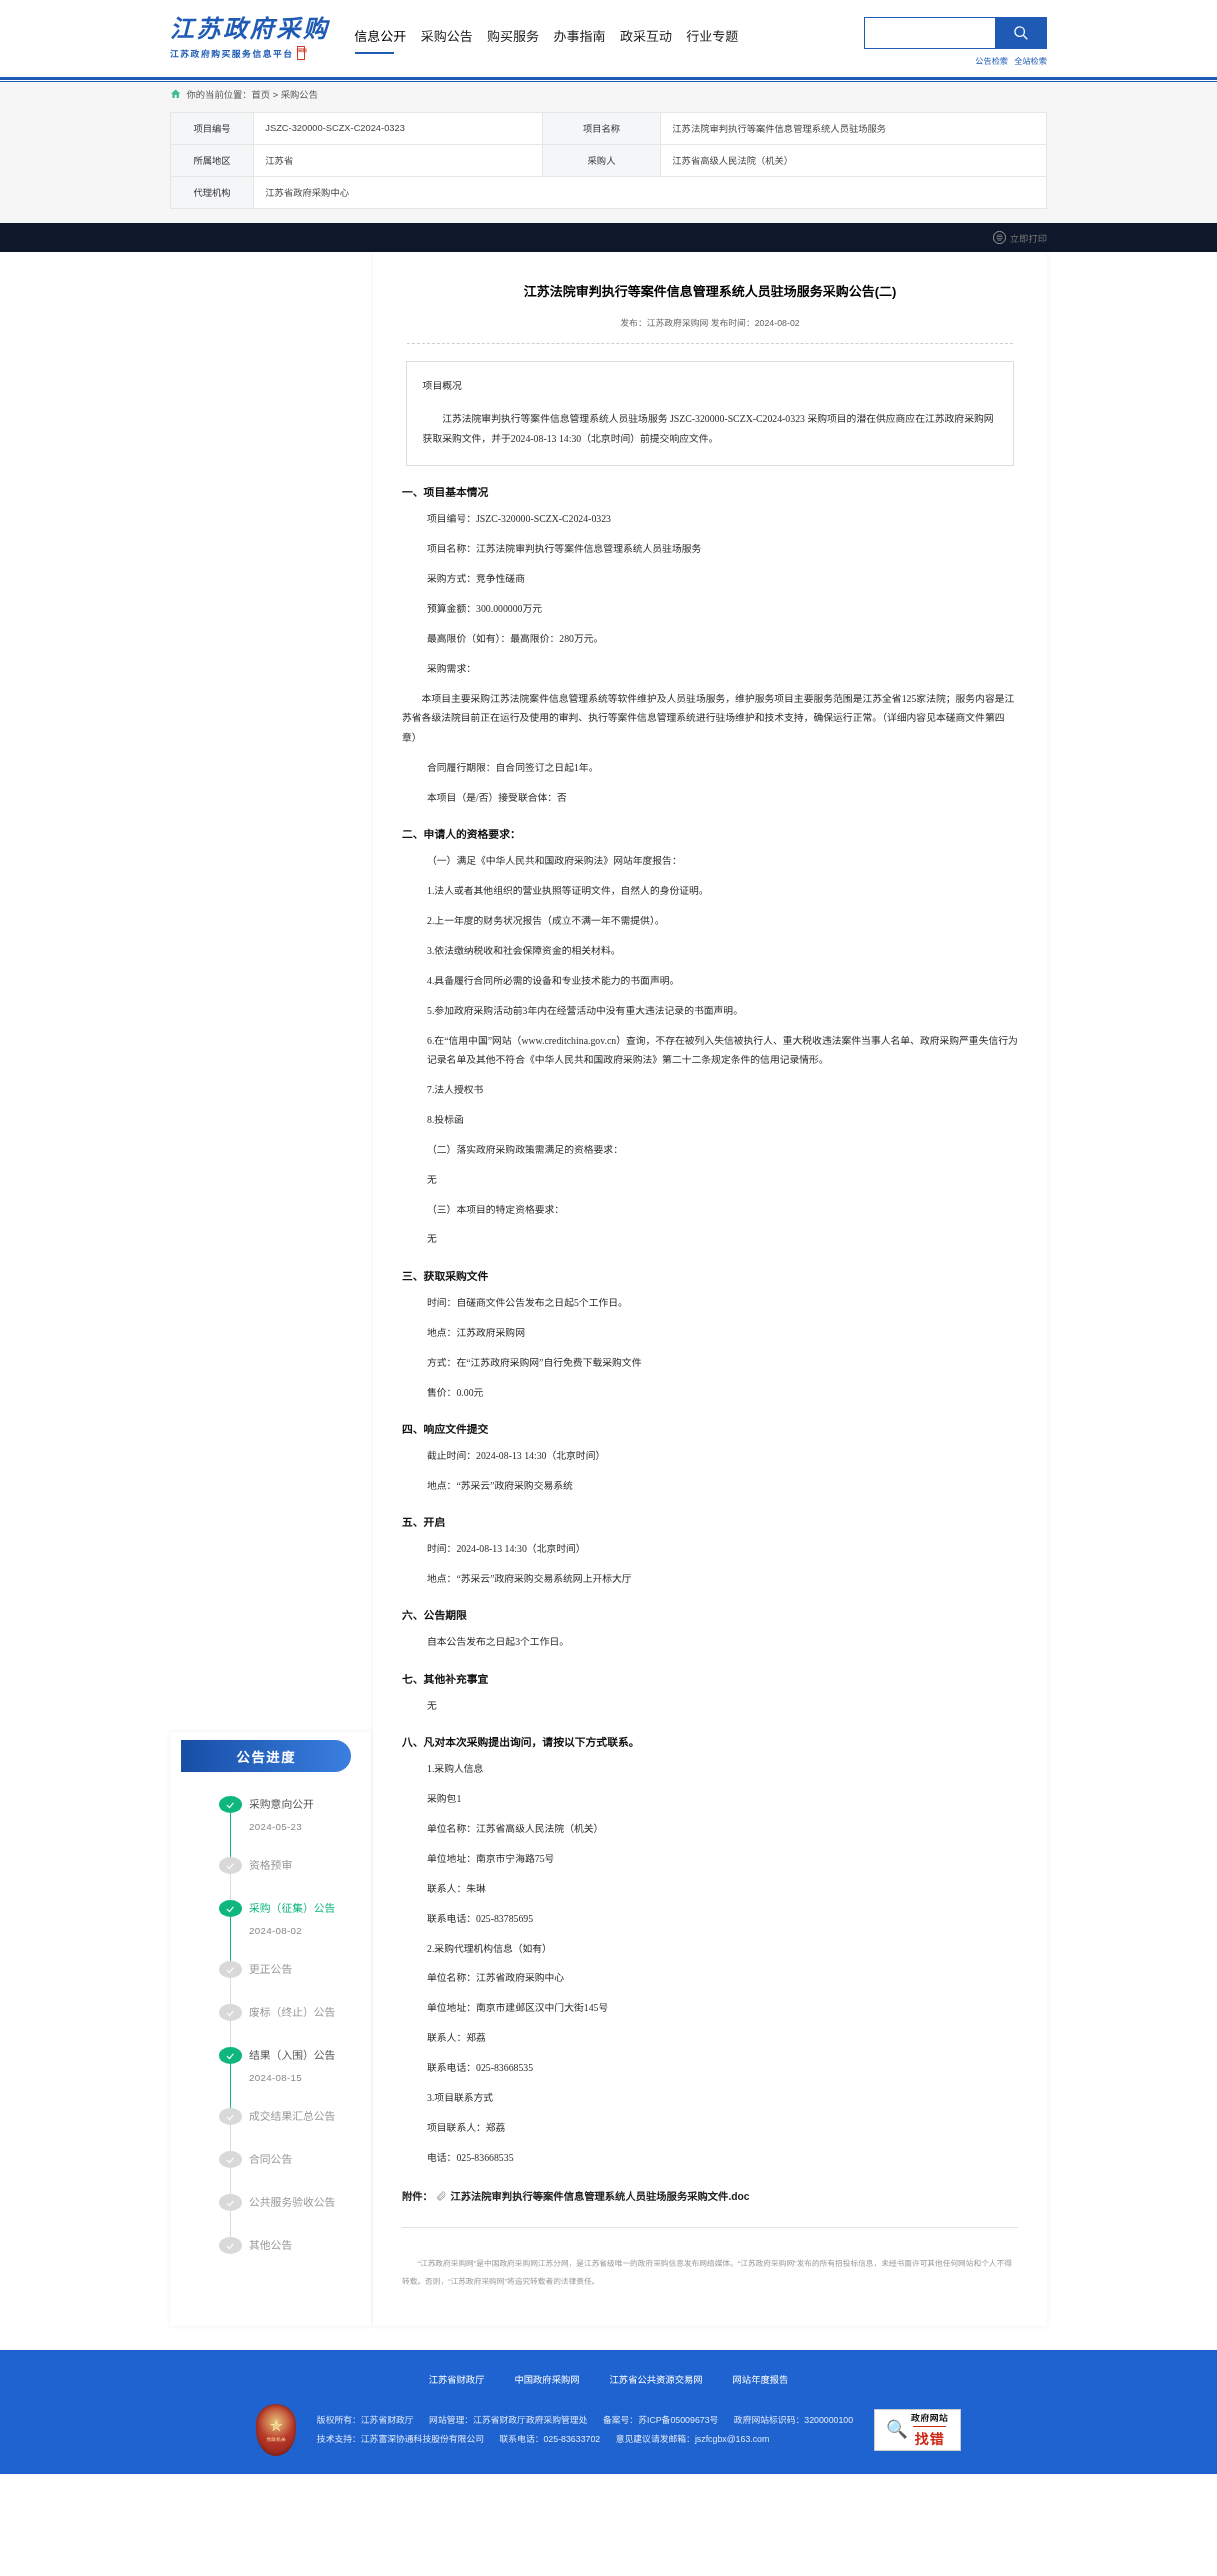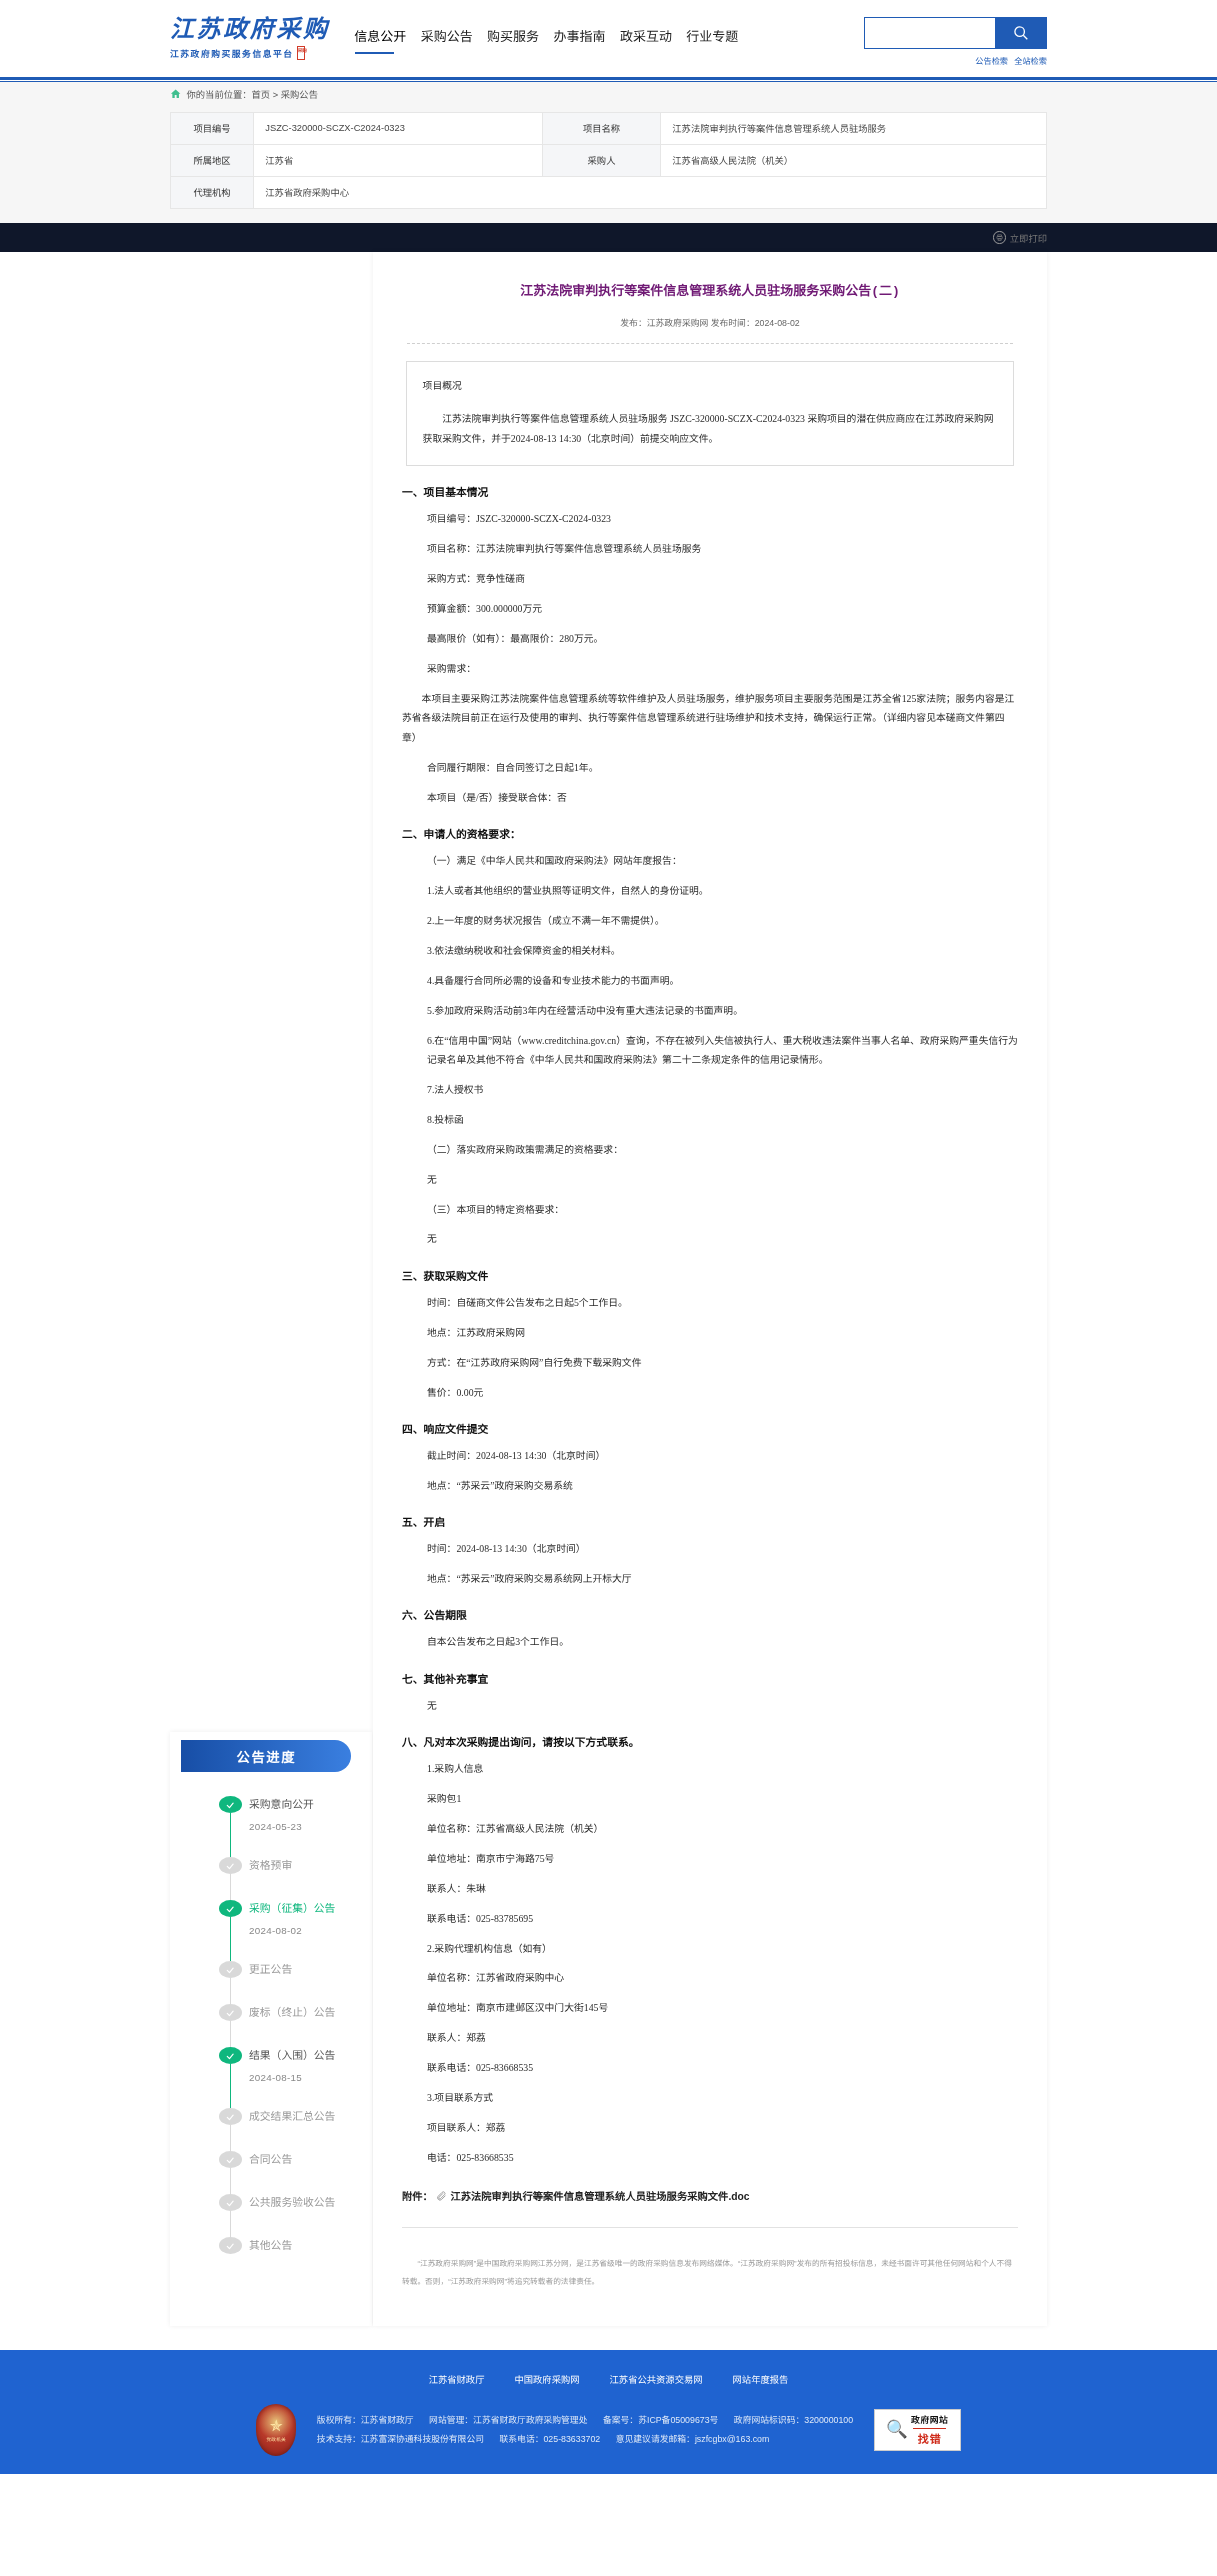--- a/index.html
+++ b/index.html
@@ -145,23 +145,23 @@
   }
   .tl-line.done { background:#0fb77e; }
   .tl-label { font-size: 10.8px; color:#555; line-height: 17px; }
   .tl-label.active { color:#0fb77e; }
   .tl-label.muted { color:#999; }
   .tl-date { font-size: 9.8px; color:#888; margin-top: 7.2px; letter-spacing:0.3px;}
 
   
   .content { flex:1; background:#fff; box-shadow: 0 0 5.2px rgba(0,0,0,0.07); padding: 20.6px 29px 36px 29px; }
   .doc-title {
-    text-align:center; font-size: 13px; font-weight:bold; color:#701a75;
+    text-align:center; font-size: 13px; font-weight:bold; color:#000000;
     line-height:1.6; padding: 9.3px 10.3px 0 10.3px;
-    font-family:Liberation Mono, monospace;
+    font-family:Liberation Sans, sans-serif;
   }
   .doc-meta { text-align:center; font-size:8.8px; color:#666; margin-top: 13.4px; }
   .dashed-sep { border-top: 0.5px dashed #cfcfcf; margin: 13.4px 5.2px 0 5.2px; }
 
   .overview-box { border:0.5px solid #dcdcdc; margin: 17.5px 4.1px 0 4.1px; padding: 13.4px 15.5px 15.5px 15.5px; }
   .body-txt {
     font-family:"Liberation Serif","DejaVu Serif", serif;
     font-size: 9.8px; color:#2b2b2b; line-height: 2.05;
   }
   .overview-box .body-txt.p0 { margin:0 0 13.4px 0; }
@@ -207,21 +207,21 @@
   .f-text .r { display:flex; gap: 15.5px; flex-wrap: wrap;}
   .f-badge {
     width: 87px; height: 42px; background:#fff; border:0.5px solid #ccc;
     display:flex; align-items:center; justify-content:center; gap:3.1px;
     flex:0 0 87px;
   }
   .f-badge .bmark { color:#cf2a19; font-size: 17.5px; line-height:1; }
   .f-badge .btxt { display:flex; flex-direction:column; align-items:center; }
   .f-badge .btxt .b1 { color:#111; font-size:8.8px; font-weight:bold; letter-spacing:0.5px;}
   .f-badge .btxt .bline { width:33px; height:1px; background:#cf2a19; margin:1.5px 0;}
-  .f-badge .btxt .b2 { color:#cf2a19; font-size:11px; font-weight:bold; letter-spacing:1px;}
+  .f-badge .btxt .b2 { color:#cf2a19; font-size:14px; font-weight:bold; letter-spacing:1px;}
 </style>
 </head>
 <body>
 
 <div class="page">
 
   <div class="header">
     <div class="logo-wrap">
       <div class="logo-main">江苏政府采购</div>
       <div class="logo-sub">

